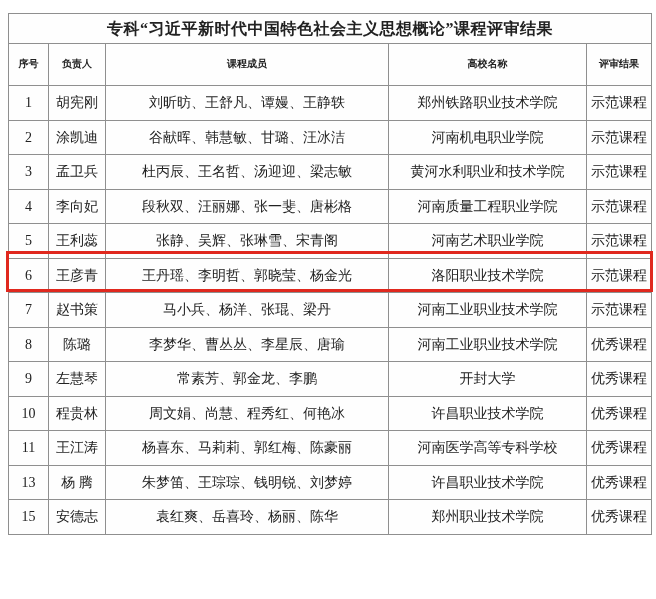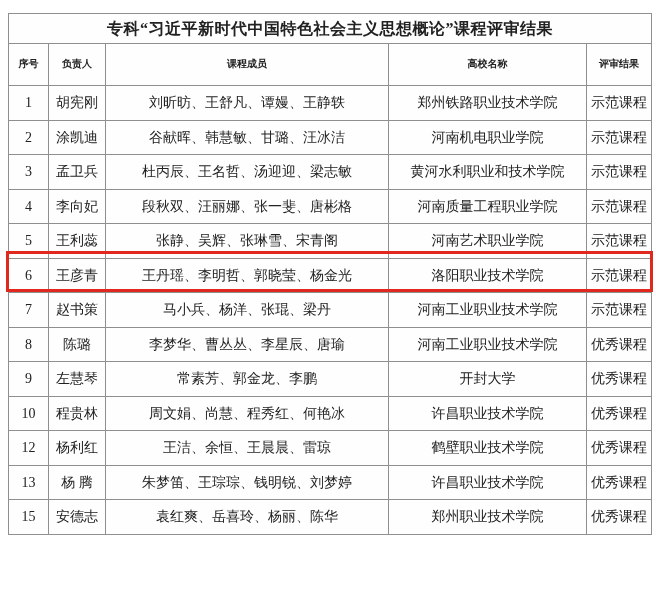--- a/index.html
+++ b/index.html
@@ -157,24 +157,24 @@
         <td>优秀课程</td>
       </tr>
       <tr class="data-row">
         <td>10</td>
         <td>程贵林</td>
         <td>周文娟、尚慧、程秀红、何艳冰</td>
         <td>许昌职业技术学院</td>
         <td>优秀课程</td>
       </tr>
       <tr class="data-row">
-        <td>12</td>
-        <td>杨利红</td>
-        <td>王洁、余恒、王晨晨、雷琼</td>
-        <td>鹤壁职业技术学院</td>
+        <td>11</td>
+        <td>王江涛</td>
+        <td>杨喜东、马莉莉、郭红梅、陈豪丽</td>
+        <td>河南医学高等专科学校</td>
         <td>优秀课程</td>
       </tr>
       <tr class="data-row">
         <td>13</td>
         <td>杨 腾</td>
         <td>朱梦笛、王琮琮、钱明锐、刘梦婷</td>
         <td>许昌职业技术学院</td>
         <td>优秀课程</td>
       </tr>
       <tr class="data-row">

